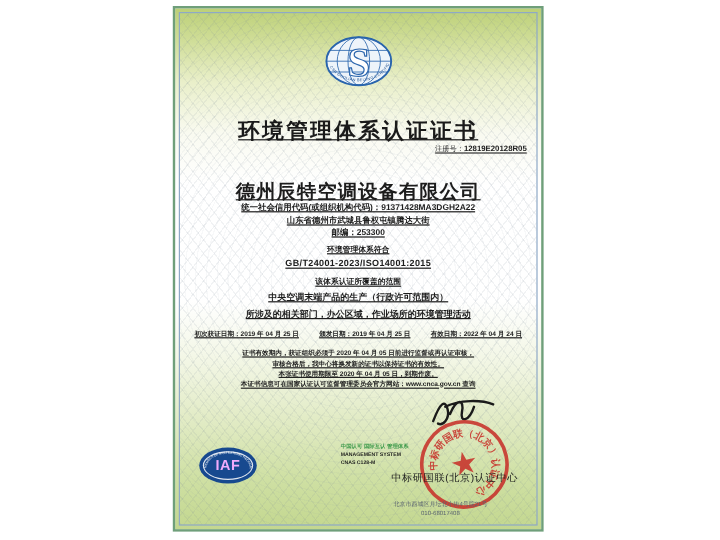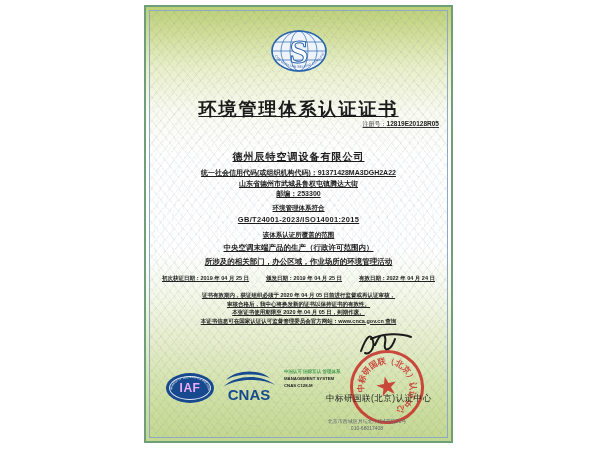--- a/index.html
+++ b/index.html
@@ -28,21 +28,21 @@
   }
   .center { position:absolute; left:0; width:100%; text-align:center; color:#1c1c1c;text-decoration:underline; }
 
   .logo-wrap { position:absolute; left:50%; top:20px; transform:translateX(-50%); }
 
   .title { top:90px; font-size:18px; font-weight:bold; letter-spacing:2px;
            font-family:"Liberation Serif", serif; color:#1a1a1a; }
   .reg   { top:113px; text-align:right; padding-right:12px; font-size:6px; color:#333; }
   .reg b { font-size:6.5px; color:#222; }
   .certify { top:130px; font-size:8px; letter-spacing:4px; font-weight:600; }
-  .company { top:143px; font-size:10px; font-weight:bold; letter-spacing:1px; }
+  .company { top:143px; font-size:16px; font-weight:bold; letter-spacing:1px; }
   .credit  { top:161px; font-size:7px; font-weight:bold; }
   .addr    { top:171.5px; font-size:7px; font-weight:600; }
   .post    { top:181.5px; font-size:7px; font-weight:bold; }
   .conform { top:197px; font-size:6.5px; font-weight:600; }
   .standard{ top:208px; font-size:7.5px; font-weight:bold; letter-spacing:.3px; }
   .scopelbl{ top:224px; font-size:6.5px; font-weight:600; }
   .scope1  { top:236px; font-size:7.5px; font-weight:bold;text-align:center; }
   .scope2  { top:250px; font-size:7.5px; font-weight:bold; }
 
   .dates { top:268px; display:flex; justify-content:space-between; padding:0 16px;
@@ -155,27 +155,20 @@
       <svg style="position:absolute;inset:0;" viewBox="0 0 48 30">
         <defs>
             <path id="iafArc" d="M 6,17 a 18,12 0 0 1 36,0"></path>
           </defs>
         <text font-size="2.6" fill="#ffffff">
           <textPath href="#iafArc">MEMBER OF MULTILATERAL RECOGNITION ARRANGEMENT</textPath>
         </text>
       </svg>
     </div>
 
-    <div class="cnas">
-      <svg width="58" height="36" viewBox="0 0 58 36">
-        <path d="M6,12 C16,1 40,1 50,10 C38,5 18,5 6,12 Z" fill="#17498f"></path>
-        <path d="M3,19 C16,6 42,6 55,17 C42,10 16,10 3,19 Z" fill="#17498f"></path>
-        <text x="29" y="32" text-anchor="middle" font-size="15" font-weight="bold" fill="#17498f" font-family="Liberation Sans, sans-serif">CNAS</text>
-      </svg>
-    </div>
     <div class="cnas-col">
       <div class="cnas-cn">中国认可 国际互认 管理体系</div>
       <div class="cnas-en">MANAGEMENT SYSTEM</div>
       <div class="cnas-en">CNAS C128-M</div>
     </div>
 
     <div class="issuer">中标研国联(北京)认证中心</div>
 
     <div class="issuer-contact">
       <div>北京市西城区月坛北小街4号院21号</div>

